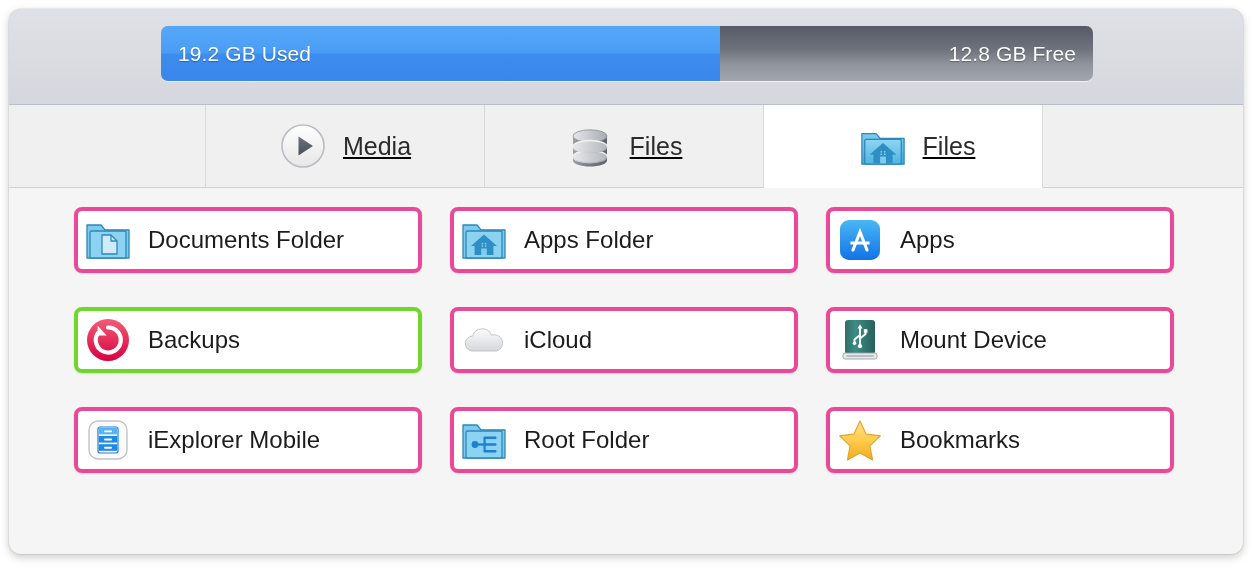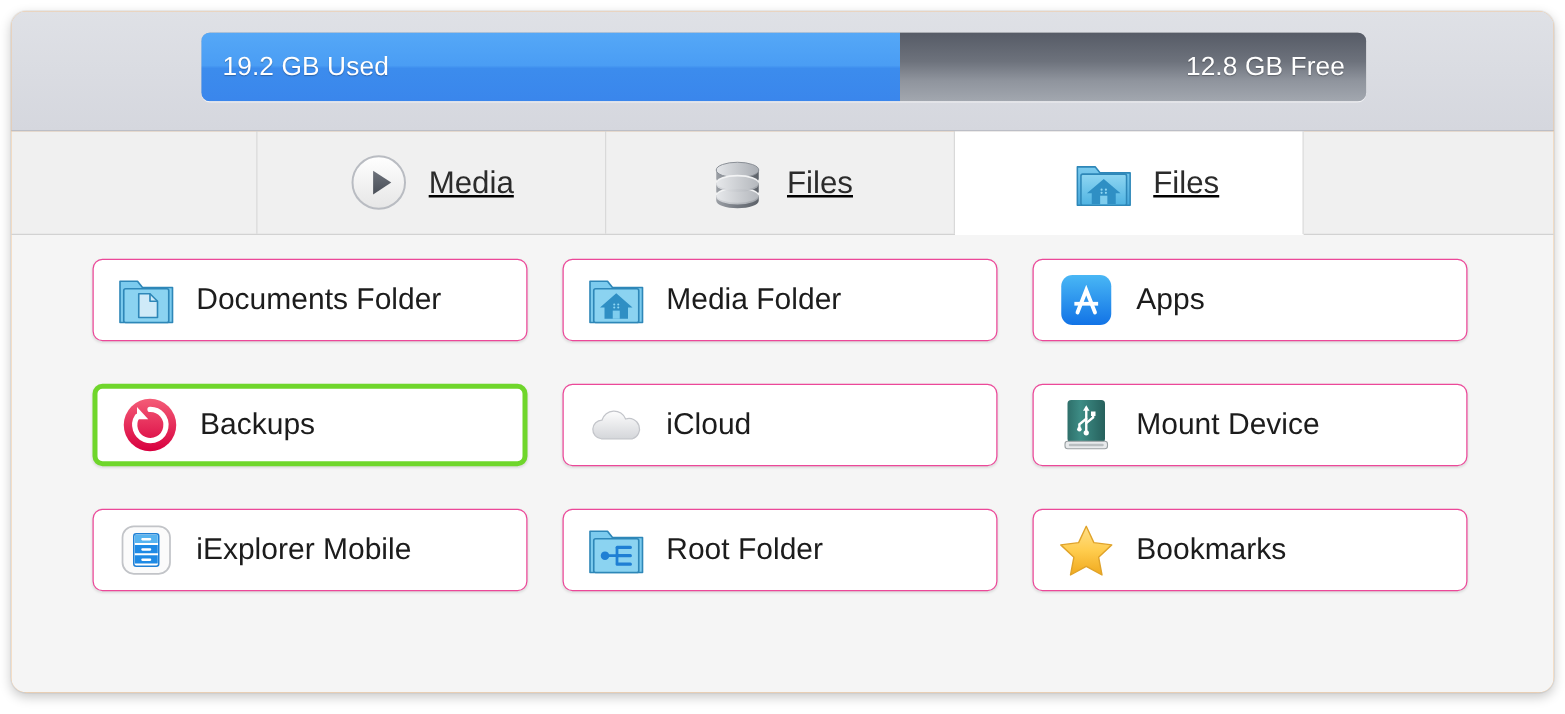--- a/index.html
+++ b/index.html
@@ -126,25 +126,25 @@
     top: 19px;
     width: 1100px;
     display: grid;
     grid-template-columns: repeat(3, 348px);
     grid-auto-rows: 66px;
     column-gap: 28px;
     row-gap: 34px;
   }
   .tile {
     background: #ffffff;
-    border: 1px solid #ec4899;
+    border: 4px solid #ec4899;
     border-radius: 8px;
     display: flex;
     align-items: center;
-    padding-left: 18px;
+    padding-left: 6px;
     gap: 16px;
     box-sizing: border-box;
     box-shadow: 0 1px 2px rgba(0,0,0,0.10);
     cursor: default;
   }
   .tile.selected {
     border: 4px solid #6fd62b;
     box-shadow: 0 1px 2px rgba(0,0,0,0.10);
   }
   .tile-label {
@@ -278,21 +278,21 @@
             <path d="M2 6 h14 l4 5 h24 v28 H2 z" fill="#7ccbee" stroke="#2e87b8" stroke-width="1.3" stroke-linejoin="round"></path>
             <rect x="5" y="12" width="36" height="27" rx="1.5" fill="#8bd3f1" stroke="#2e87b8" stroke-width="1.3"></rect>
             <path d="M23 15.5 L36 27 h-3.6 v9 H13.6 v-9 H10 z" fill="#2f8fc4"></path>
             <rect x="20.2" y="29.5" width="5.6" height="6.5" fill="#7fcdee"></rect>
             <circle cx="21.4" cy="24.6" r="0.85" fill="#8fd6f2"></circle>
             <circle cx="24.6" cy="24.6" r="0.85" fill="#8fd6f2"></circle>
             <circle cx="21.4" cy="27" r="0.85" fill="#8fd6f2"></circle>
             <circle cx="24.6" cy="27" r="0.85" fill="#8fd6f2"></circle>
           </svg>
         </span>
-        <span class="tile-label">Media Folder</span>
+        <span class="tile-label">Apps Folder</span>
       </div>
 
       <div class="tile">
         <span class="ico">
           <svg width="44" height="44" viewBox="0 0 44 44">
             <defs>
               <linearGradient id="gApp" x1="0" y1="0" x2="0" y2="1">
                 <stop offset="0" stop-color="#49b7f5"></stop>
                   <stop offset="1" stop-color="#1273e6"></stop>
               </linearGradient>

